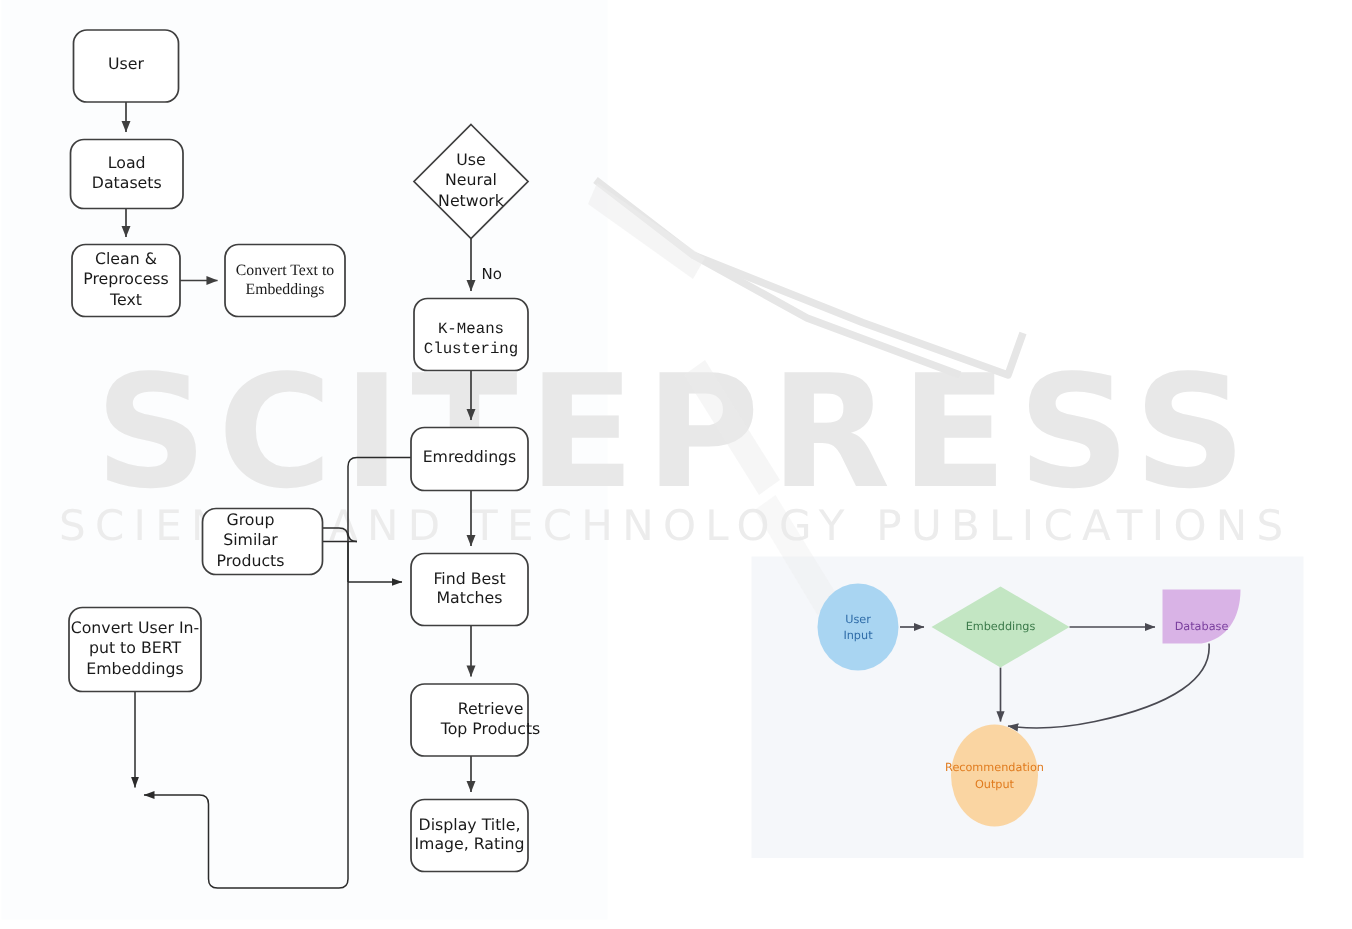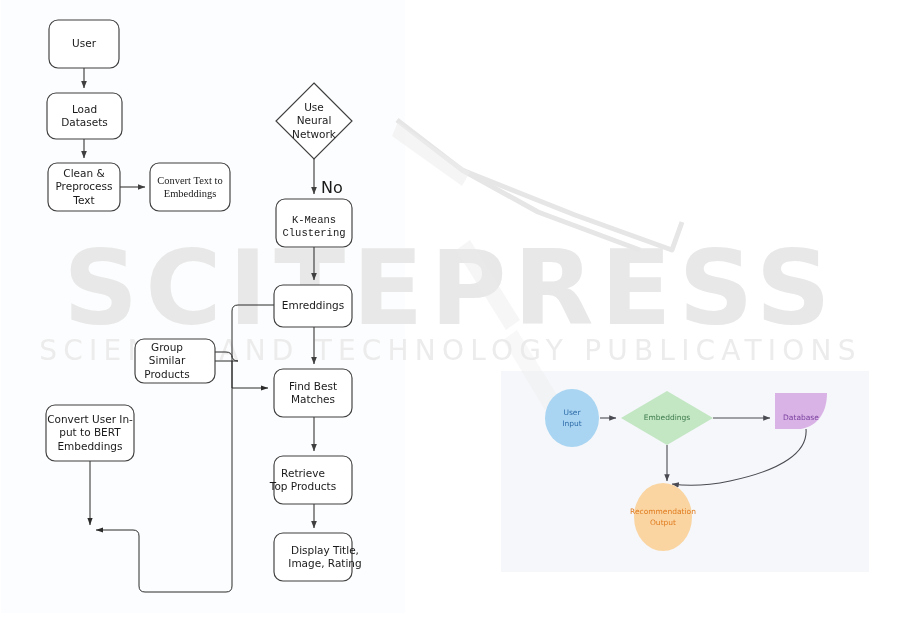--- a/index.html
+++ b/index.html
@@ -82,21 +82,21 @@
     font-family: "DejaVu Sans", sans-serif;
     font-size: 10.5px;
     color: #1a1a1a;
     line-height: 1.28;
     white-space: pre-line;
     pointer-events: none;
   }
   .edge-label {
     position: absolute;
     font-family: "DejaVu Sans", sans-serif;
-    font-size: 16px;
+    font-size: 10px;
     color: #1a1a1a;
     white-space: nowrap;
     pointer-events: none;
   }
   .c-label {
     position: absolute;
     display: flex;
     align-items: center;
     justify-content: center;
     text-align: center;
@@ -208,23 +208,23 @@
   <div class="node-label" style="left:276px; top:199px; width:76px; height:56px;font-family:Liberation Mono, monospace;">K-Means
 Clustering</div>
   <div class="node-label" style="left:274px; top:285px; width:78px; height:42px;">Emreddings</div>
   <div class="node-label" style="left:135px; top:339px; width:64px; height:44px;">Group Similar
 Products</div>
   <div class="node-label" style="left:274px; top:369px; width:78px; height:48px;border-radius:11px;">Find Best
 Matches</div>
   <div class="node-label" style="left:46px;  top:405px; width:88px; height:56px;">Convert User In-
 put to BERT
 Embeddings</div>
-  <div class="node-label" style="left:264px; top:456px; width:78px; height:48px;">Retrieve
+  <div class="node-label" style="left:288px; top:456px; width:78px; height:48px;">Retrieve
 Top Products</div>
-  <div class="node-label" style="left:274px; top:533px; width:78px; height:48px;padding-left:12px;">Display Title,
+  <div class="node-label" style="left:274px; top:533px; width:78px; height:48px;">Display Title,
 Image, Rating</div>
 
   <div class="edge-label" style="left:321px; top:178px;">No</div>
 
   <svg class="layer" viewBox="0 0 901 619">
 
     <g stroke="#4a4a52" stroke-width="1.1" fill="none">
       <path d="M600,418 L616,418" marker-end="url(#arrowMini)"></path>
       <path d="M713,418 L770,418" marker-end="url(#arrowMini)"></path>
       <path d="M667,445 L667,481" marker-end="url(#arrowMini)"></path>

